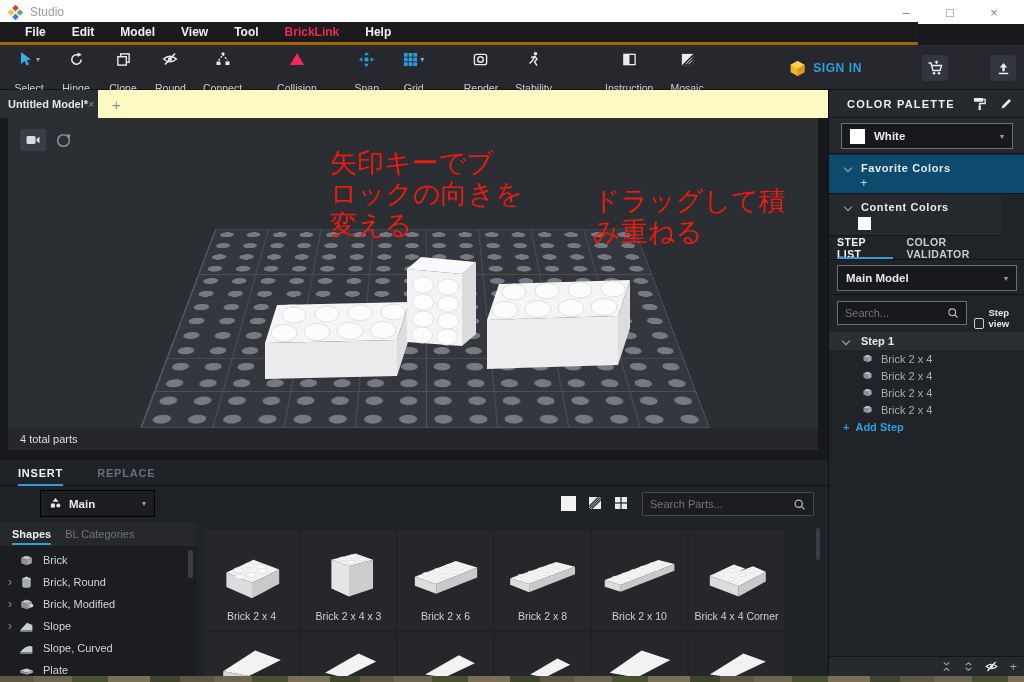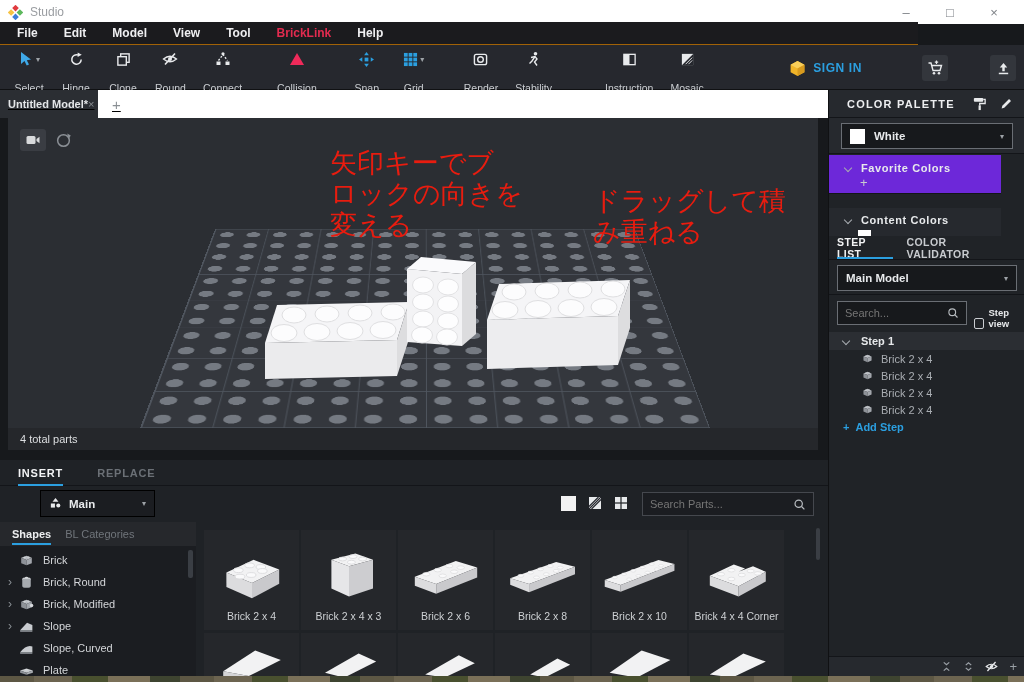--- a/index.html
+++ b/index.html
@@ -10,41 +10,41 @@
 
   
   .titlebar { left:0; top:0; width:1024px; height:22px; background:#FFFFFF;
     display:flex; align-items:center; padding:12px 8px; }
   .titlebar .appname { color:#9A9DA1; font-size:12px; margin-left:7px; flex:1; }
   .winbtn { width:44px; height:22px; display:flex; align-items:center; justify-content:center;
     color:#7E8287; font-size:13px; cursor:default; }
 
   
   .menubar { left:0; top:22px; width:918px; height:23px; background:#1B1B1E;
-    display:flex; align-items:center; padding-left:4px; border-bottom:1px solid #a16207; }
+    display:flex; align-items:center; padding-left:12px; border-bottom:3px solid #a16207; }
   .menuitem { color:#EFEFF1; font-size:12px; font-weight:bold; padding:0 13px; height:23px;
     display:flex; align-items:center; }
   .menuitem.brand { color:#E22B4F; }
 
   
   .toolbar { left:0; top:45px; width:1024px; height:45px; background:#26282E;
     display:flex; align-items:flex-start; padding:5px 8px 0 14px; border-bottom:1px solid #101113; }
   .titem { display:flex; flex-direction:column; align-items:center; margin-right:17px; min-width:30px; }
   .titem .ic { height:18px; display:flex; align-items:center; }
   .titem .lb { color:#CBCED2; font-size:10.5px; margin-top:14px; white-space:nowrap; }
   .caret { color:#9DA2A7; font-size:8px; margin-left:2px; }
   .tspacer { width:18px; }
   .tright { margin-left:auto; display:flex; align-items:center; height:36px;gap:32px; }
   .signin { display:flex; align-items:center; margin-right:18px; }
   .signin .lb { color:#2B9FE0; font-weight:bold; font-size:12px; letter-spacing:.6px; margin-left:7px; }
   .sqbtn { width:26px; height:26px; background:#33363C; border-radius:3px; margin-left:10px;
     display:flex; align-items:center; justify-content:center; }
 
   
-  .tabbar { left:0; top:90px; width:930px; height:28px; background:#ffffff; display:flex; align-items:flex-end;text-decoration:underline; }
+  .tabbar { left:0; top:90px; width:930px; height:28px; background:#fef9c3; display:flex; align-items:flex-end; }
   .tab { width:98px; height:28px; background:#2B2E33; display:flex; align-items:center;
     padding:0 8px; margin-left:0; }
   .tab .tl { color:#E4E6E8; font-size:11px; font-weight:bold; flex:1; white-space:nowrap; }
   .tab .tc { color:#878C91; font-size:11px; }
   .newtab { color:#8A8F94; font-size:15px; margin-left:14px; padding-bottom:5px; }
   .tabnav { margin-left:auto; padding:0 8px 7px 0; color:#55595E; font-size:11px; }
   .tabnav span { margin-left:8px; }
 
   
   .vpwrap { left:0; top:118px; width:828px; height:342px; background:#17191C; }
@@ -770,29 +770,29 @@
     </div>
 
     <div class="abs" style="left:0;top:28px;width:196px;height:36px;background:#26292E;border-bottom:1px solid #131519">
       <div class="abs dropdown" style="left:12px;top:5px;width:172px;height:26px;border:1px solid #6A6E74;background:#17191C">
         <div style="width:15px;height:15px;background:#FFFFFF;margin-right:9px"></div>
         <span>White</span>
         <span class="dcaret">▾</span>
       </div>
     </div>
 
-    <div class="abs" style="left:0;top:65px;width:172px;height:39px;background:#6d28d9;border-bottom:1px solid #131519">
+    <div class="abs" style="left:0;top:65px;width:196px;height:39px;background:#0c4a6e;border-bottom:1px solid #131519">
       <div class="sectrow" style="padding:7px 0 0 16px">
         <span class="chev"></span>
         <span style="margin-left:10px">Favorite Colors</span>
       </div>
       <span class="abs" style="left:31px;top:20px;color:#C8CBCF;font-size:13px">+</span>
     </div>
 
-    <div class="abs" style="left:0;top:118px;width:172px;height:41px;background:#26292E;border-bottom:1px solid #131519">
+    <div class="abs" style="left:0;top:105px;width:172px;height:41px;background:#26292E;border-bottom:1px solid #131519">
       <div class="sectrow" style="padding:6px 0 0 16px">
         <span class="chev"></span>
         <span style="margin-left:10px">Content Colors</span>
       </div>
       <div class="abs" style="left:29px;top:22px;width:13px;height:13px;background:#FFFFFF"></div>
     </div>
 
     <div class="abs rptabs" style="left:0;top:146px;width:196px">
       <span class="rptab on">STEP LIST</span>
       <span class="rptab">COLOR VALIDATOR</span>

